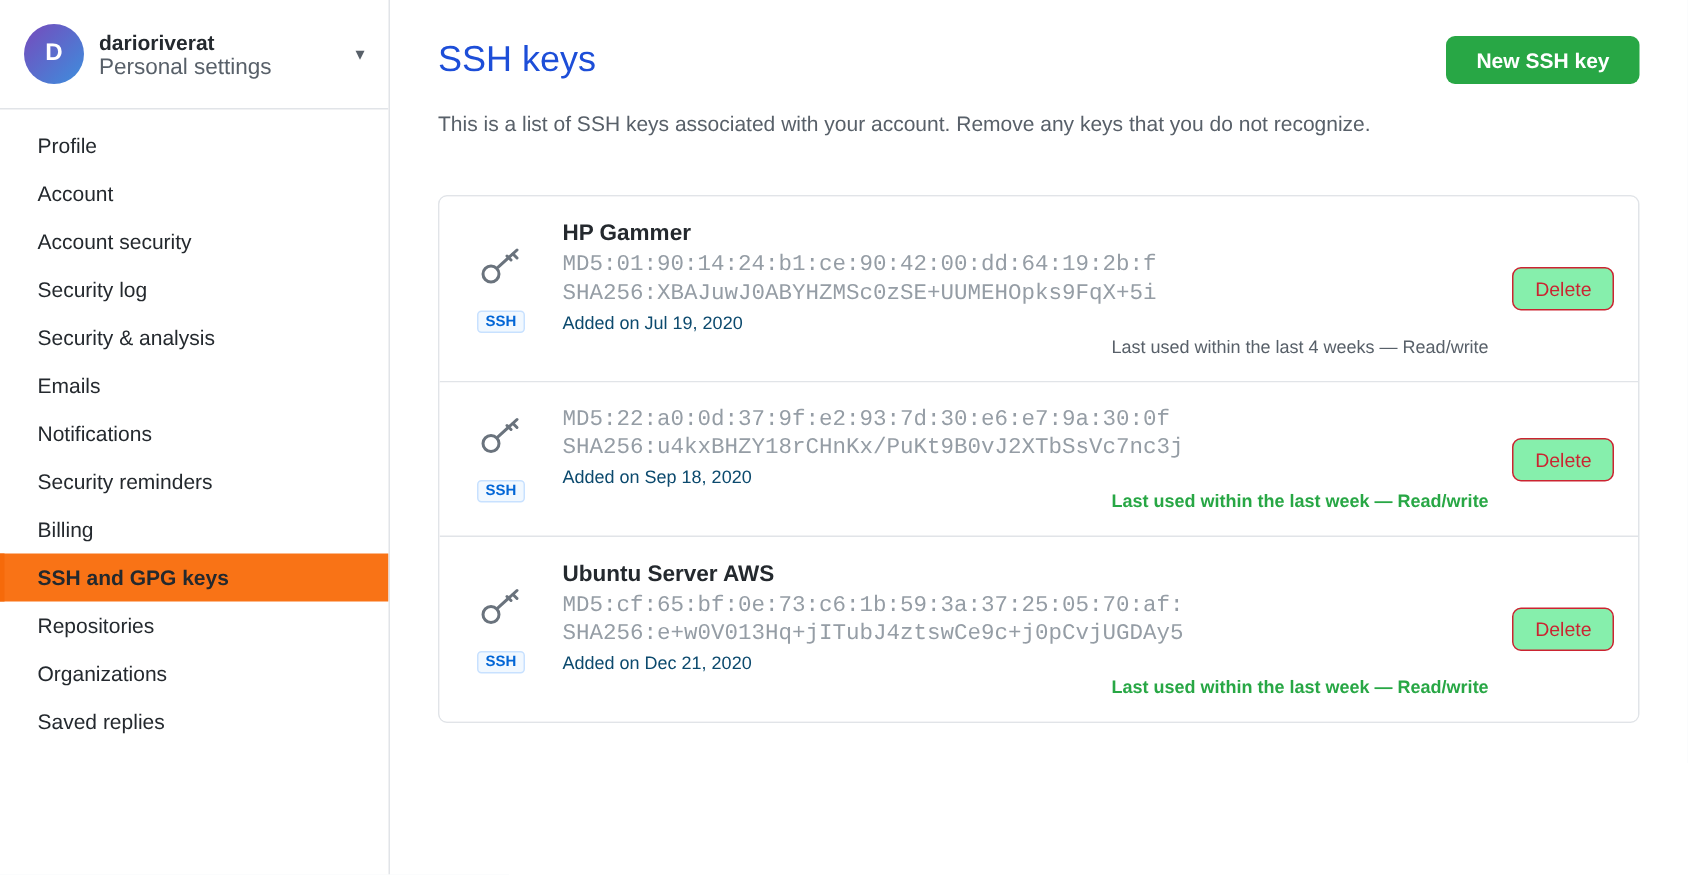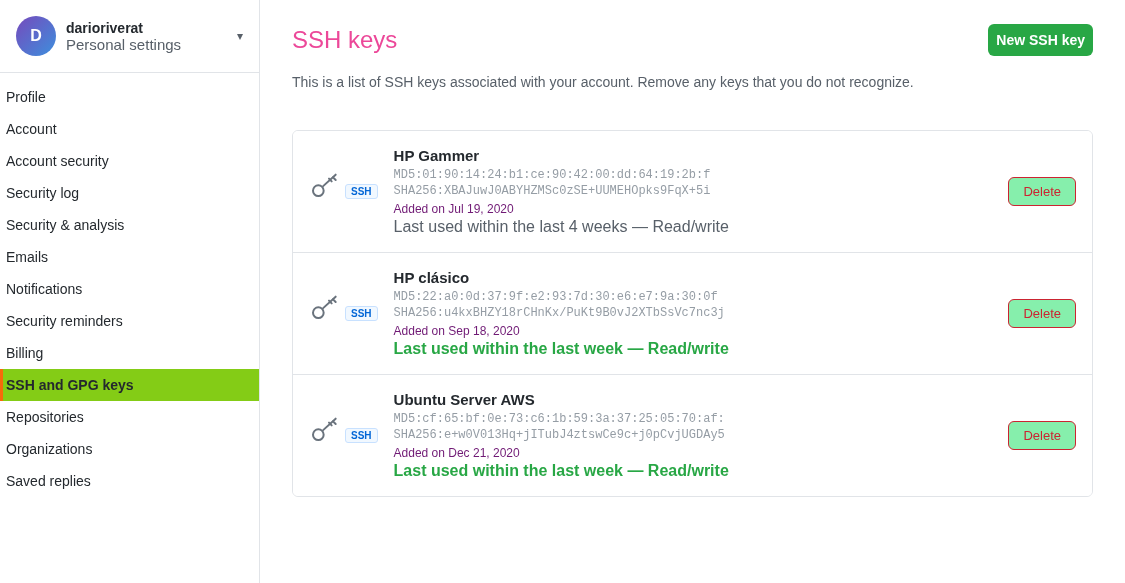--- a/index.html
+++ b/index.html
@@ -74,61 +74,61 @@
       font-size: 12px;
     }
 
     .sidebar-nav {
       padding: 8px 0;
     }
 
     .sidebar-nav-item {
       display: flex;
       align-items: flex-end;
-      padding: 8px 3px;
+      padding: 8px 22px;
       font-size: 14px;
       color: #24292e;
       cursor: pointer;
       text-decoration: none;
       border-left: 3px solid transparent;
     }
 
     .sidebar-nav-item.active {
       border-left: 3px solid #f66a0a;
       font-weight: 600;
-      background: #84cc16;
+      background: #f97316;
     }
 
     
     .main {
       flex: 1;
       padding: 24px 32px;
       overflow-y: auto;
       background: #fff;
     }
 
     .main-header {
       display: flex;
       align-items: center;
       justify-content: space-between;
       margin-bottom: 16px;
     }
 
     .main-title {
       font-size: 24px;
       font-weight: 400;
-      color: #ec4899;
+      color: #1d4ed8;
     }
 
     .btn-new-ssh {
       background: #28a745;
       color: #fff;
       border: none;
       border-radius: 6px;
-      padding: 8px 8px;
+      padding: 8px 20px;
       font-size: 14px;
       font-weight: 600;
       cursor: pointer;
     }
 
     .main-description {
       font-size: 14px;
       color: #586069;
       margin-bottom: 37px;
       line-height: 1.5;
@@ -152,21 +152,21 @@
       border-bottom: 1px solid #e1e4e8;
       gap: 16px;
     }
 
     .ssh-key-card:last-child {
       border-bottom: none;
     }
 
     .ssh-icon-wrapper {
       display: flex;
-      flex-direction: row;
+      flex-direction: column;
       align-items: center;
       gap: 4px;
       min-width: 50px;
     }
 
     .ssh-key-icon {
       font-size: 28px;
       color: #6a737d;
     }
 
@@ -186,35 +186,36 @@
 
     .ssh-key-name {
       font-weight: 600;
       font-size: 15px;
       color: #24292e;
       margin-bottom: 4px;
     }
 
     .ssh-fingerprint {
       font-family: "SFMono-Regular", Consolas, "Liberation Mono", Menlo, monospace;
-      font-size: 12px;
+      font-size: 15px;
       color: #959da5;
       margin-bottom: 2px;
       word-break: break-all;
     }
 
     .ssh-meta {
       font-size: 12px;
-      color: #701a75;
+      color: #0c4a6e;
       margin-top: 4px;
     }
 
     .ssh-last-used {
-      font-size: 16px;
+      font-size: 12px;
       margin-top: 2px;
+      text-align: right;
     }
 
     .ssh-last-used.recent {
       color: #28a745;
       font-weight: bold;
     }
 
     .ssh-last-used.older {
       color: #586069;
     }
@@ -331,21 +332,20 @@
           <svg width="32" height="32" viewBox="0 0 24 24" fill="none" stroke="#6a737d" stroke-width="1.5" stroke-linecap="round" stroke-linejoin="round">
             <circle cx="7" cy="14" r="4"></circle>
             <path d="M10.6 10.6L20 2"></path>
             <path d="M18 4l2 2"></path>
             <path d="M15 5l2 2"></path>
           </svg>
         </div>
         <span class="ssh-badge">SSH</span>
       </div>
       <div class="ssh-key-details">
-        <div class="ssh-key-name">HP clásico</div>
         <div class="ssh-fingerprint">MD5:22:a0:0d:37:9f:e2:93:7d:30:e6:e7:9a:30:0f</div>
         <div class="ssh-fingerprint">SHA256:u4kxBHZY18rCHnKx/PuKt9B0vJ2XTbSsVc7nc3j</div>
         <div class="ssh-meta">Added on Sep 18, 2020</div>
         <div class="ssh-last-used recent">
           <span>Last used within the last week</span>
           <span> — </span>
           <span>Read/write</span>
         </div>
       </div>
       <button class="delete-btn">Delete</button>

